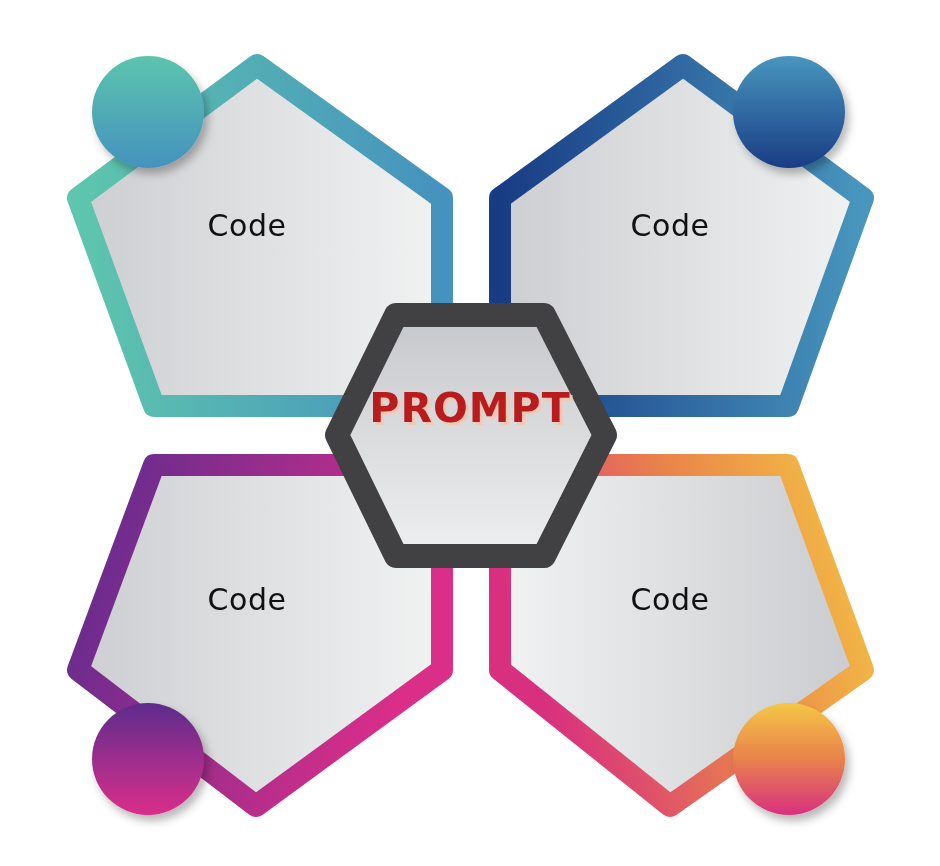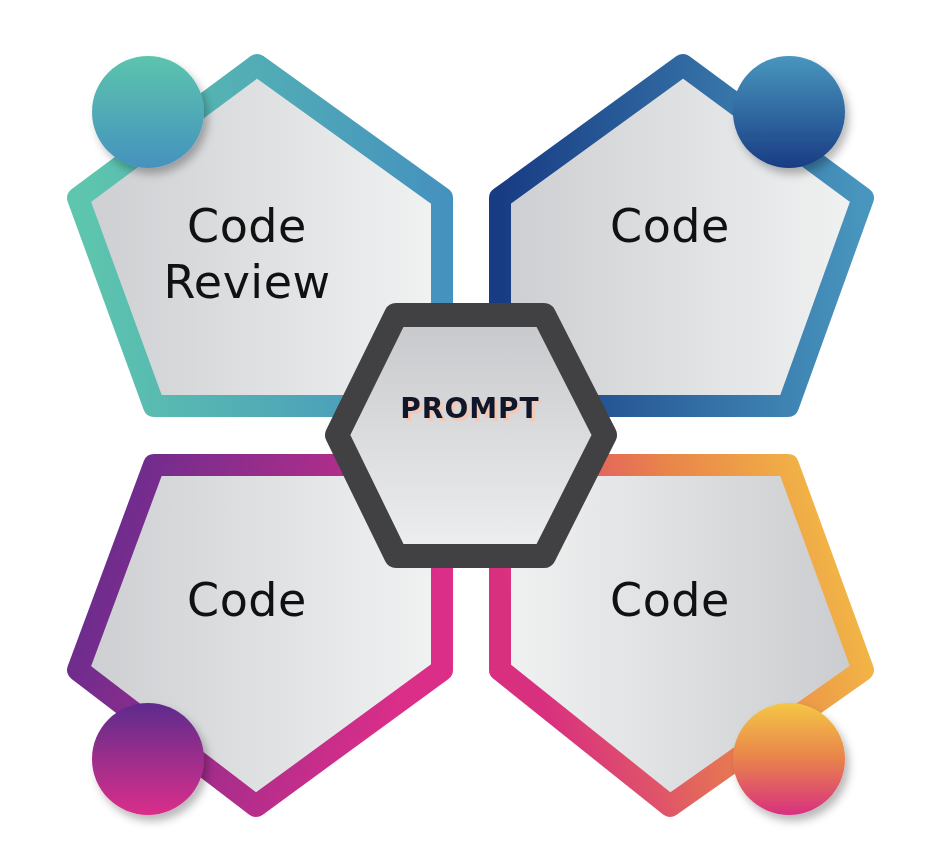--- a/index.html
+++ b/index.html
@@ -4,33 +4,33 @@
 <style>
   html, body { margin: 0; padding: 0; background: #ffffff; }
   body { width: 940px; height: 866px; position: relative; overflow: hidden; font-family: "DejaVu Sans", sans-serif; }
   #stage { position: absolute; left: 0; top: 0; width: 940px; height: 866px; }
   svg { position: absolute; left: 0; top: 0; }
   .label {
     position: absolute;
     text-align: center;
     color: #111111;
     font-family: "DejaVu Sans", sans-serif;
-    font-size: 46px;
+    font-size: 30px;
     line-height: 56px;
     letter-spacing: 0.5px;
   }
   .label span { display: block; }
   .center-label {
     position: absolute;
     left: 355px; top: 388px; width: 230px;
     text-align: center;
-    color: #0f172a;
+    color: #b91c1c;
     font-family: "DejaVu Sans", sans-serif;
     font-weight: bold;
-    font-size: 28px;
+    font-size: 41px;
     line-height: 41px;
     letter-spacing: 1px;
     text-shadow: 3px 3px 0 #F3C8B6;
   }
   .center-label span { display: block; }
 </style>
 </head>
 <body>
 
 <div id="stage">
@@ -108,21 +108,20 @@
     <circle cx="148" cy="759" r="56" fill="url(#cBL)" filter="url(#shadow)"></circle>
     <circle cx="789" cy="759" r="56" fill="url(#cBR)" filter="url(#shadow)"></circle>
 
     <g>
       <path d="M396,315 L544,315 L605,435 L544,556 L396,556 L337,435 Z" fill="url(#fillHex)" stroke="#414143" stroke-width="24" stroke-linejoin="round"></path>
     </g>
   </svg>
 
   <div class="label" style="left:147px; top:198px; width:200px;">
     <span>Code</span>
-    <span>Review</span>
   </div>
 
   <div class="label" style="left:570px; top:198px; width:200px;">
     <span>Code</span>
   </div>
 
   <div class="label" style="left:97px; top:572px; width:300px;">
     <span>Code</span>
   </div>
 

